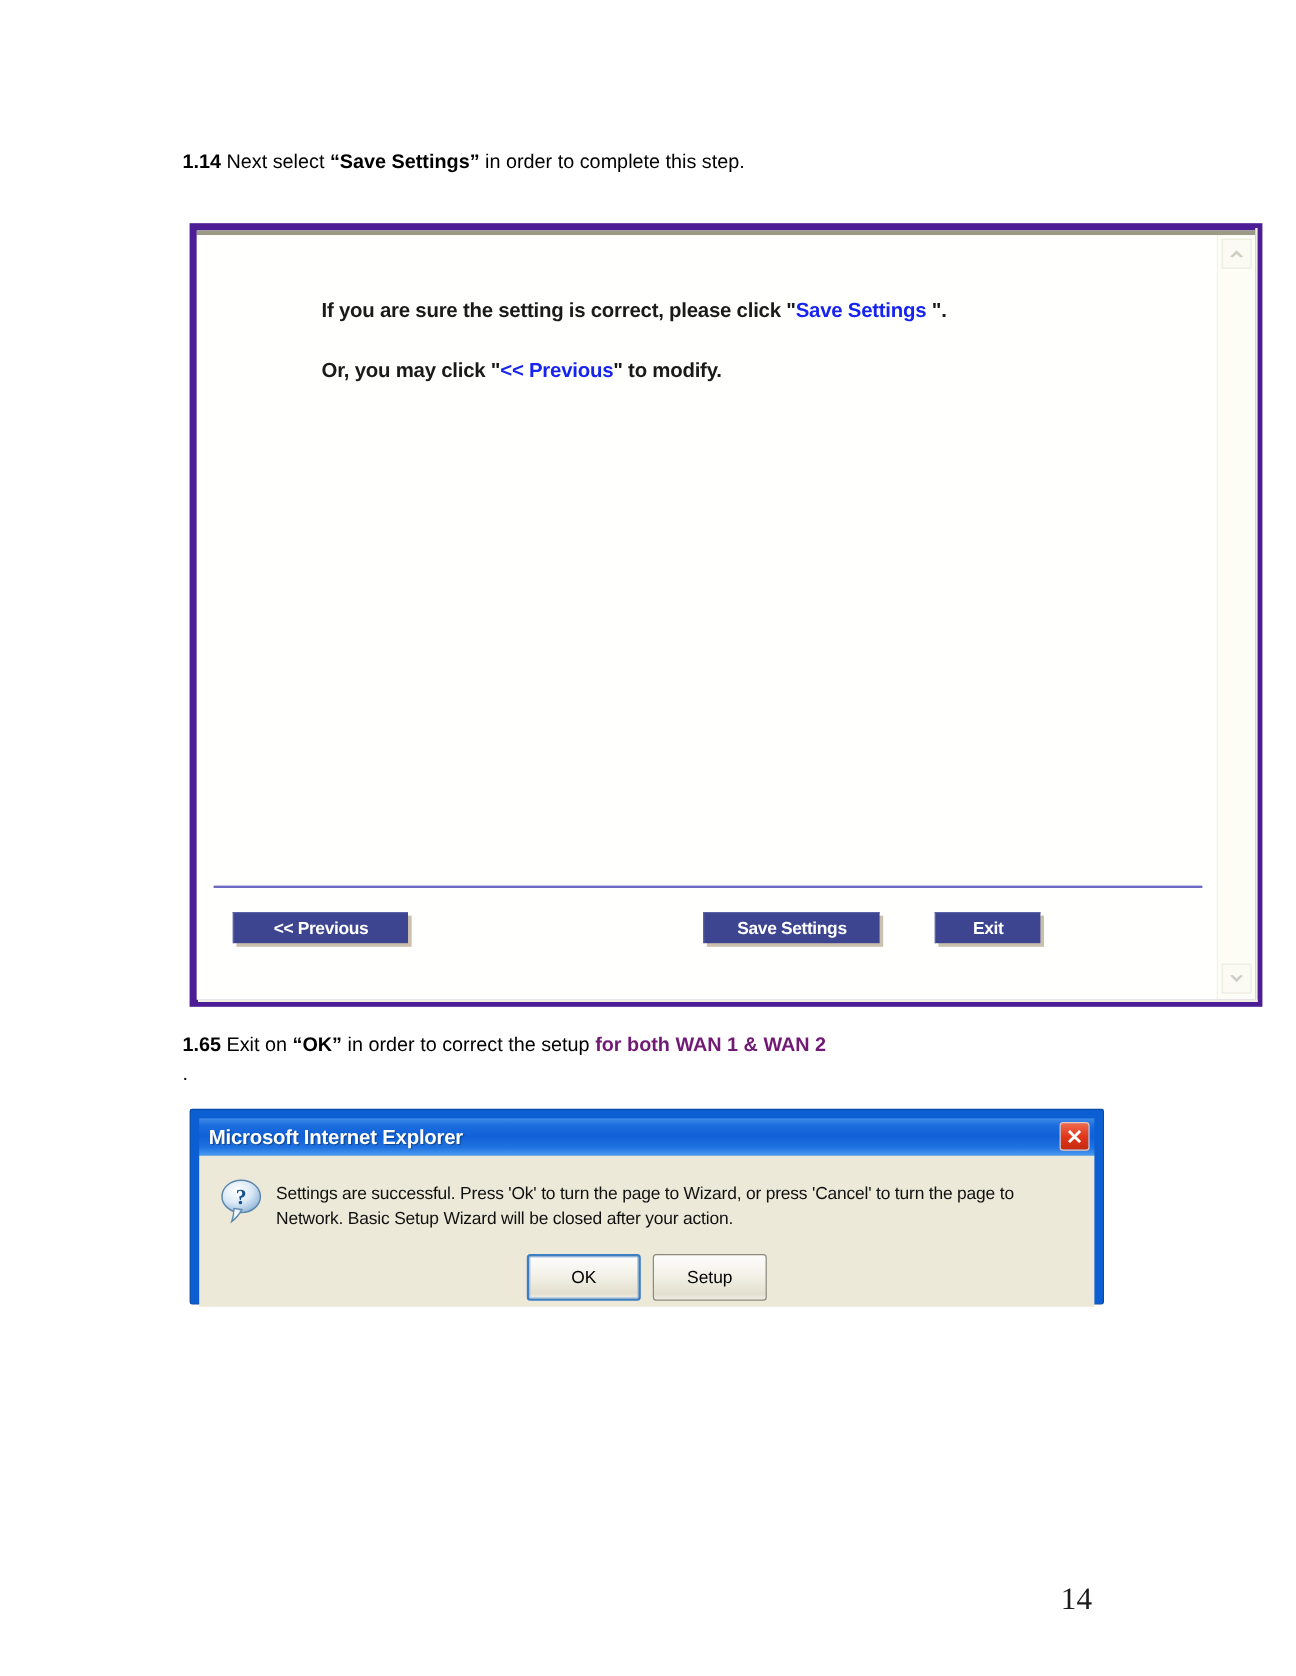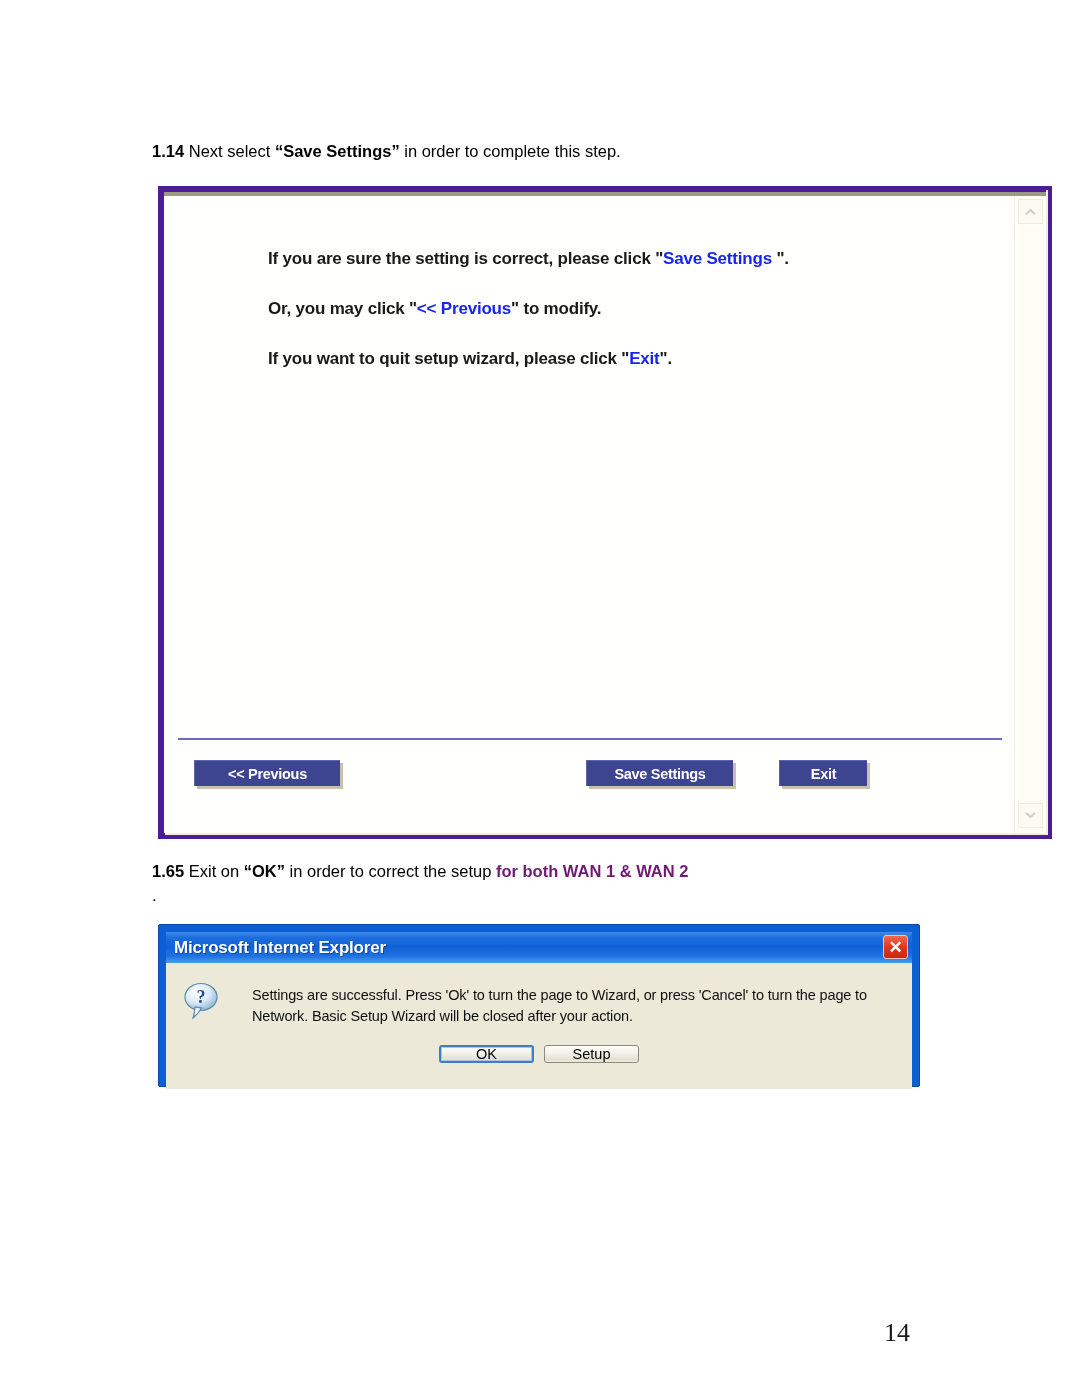--- a/index.html
+++ b/index.html
@@ -21,21 +21,21 @@
     position: absolute;
     font-size: 16.5px;
     line-height: 1.35;
     color: #000;
     white-space: nowrap;
   }
   .step-num { font-weight: bold; }
   .step-strong { font-weight: bold; }
   .step-red { color: #701a75; font-weight: bold; }
 
-  #step-114 { left: 152px; top: 140px; text-align: center; }
+  #step-114 { left: 152px; top: 124px; text-align: center; }
   #step-115 { left: 152px; top: 860px; }
   #step-115-dot { left: 152px; top: 884px; font-size: 16.5px; }
 
   
   #router-frame {
     position: absolute;
     left: 158px;
     top: 186px;
     width: 894px;
     height: 653px;
@@ -208,40 +208,40 @@
   }
   #ie-icon {
     position: absolute;
     left: 16px;
     top: 18px;
     width: 40px;
     height: 40px;
   }
   #ie-message {
     position: absolute;
-    left: 86px;
+    left: 64px;
     top: 22px;
     right: 14px;
     font-size: 14.5px;
     line-height: 1.42;
     color: #101010;
     letter-spacing: -0.15px;
   }
   .ie-btn-row {
     position: absolute;
     left: 0;
     right: 0;
     top: 82px;
     display: flex;
     justify-content: center;
     gap: 10px;
   }
   .ie-btn {
     width: 95px;
-    height: 18px;
+    height: 39px;
     font-size: 14.5px;
     color: #000;
     background: linear-gradient(to bottom, #fdfdfc 0%, #f3f1e8 45%, #e3dfcf 88%, #efeee6 100%);
     border: 1px solid #8d8a7d;
     border-radius: 3px;
     display: flex;
     align-items: center;
     justify-content: center;
     box-sizing: border-box;
     font-family: "Liberation Sans", sans-serif;
@@ -275,23 +275,20 @@
   <div id="router-content">
 
     <div class="wizard-line" id="wl1">
       <span>If you are sure the setting is correct, please click "</span><span class="lnk">Save Settings</span><span> ".</span>
     </div>
 
     <div class="wizard-line" id="wl2">
       <span>Or, you may click "</span><span class="lnk">&lt;&lt; Previous</span><span>" to modify.</span>
     </div>
 
-    <div class="wizard-line" id="wl3">
-      <span>If you want to quit setup wizard, please click "</span><span class="lnk">Exit</span><span>".</span>
-    </div>
 
     <div id="router-divider"></div>
 
     <div class="rt-btn" id="btn-previous">&lt;&lt; Previous</div>
     <div class="rt-btn" id="btn-save">Save Settings</div>
     <div class="rt-btn" id="btn-exit">Exit</div>
   </div>
 
   <div id="router-scrollbar">
     <div class="sb-arrow" id="sb-up">

